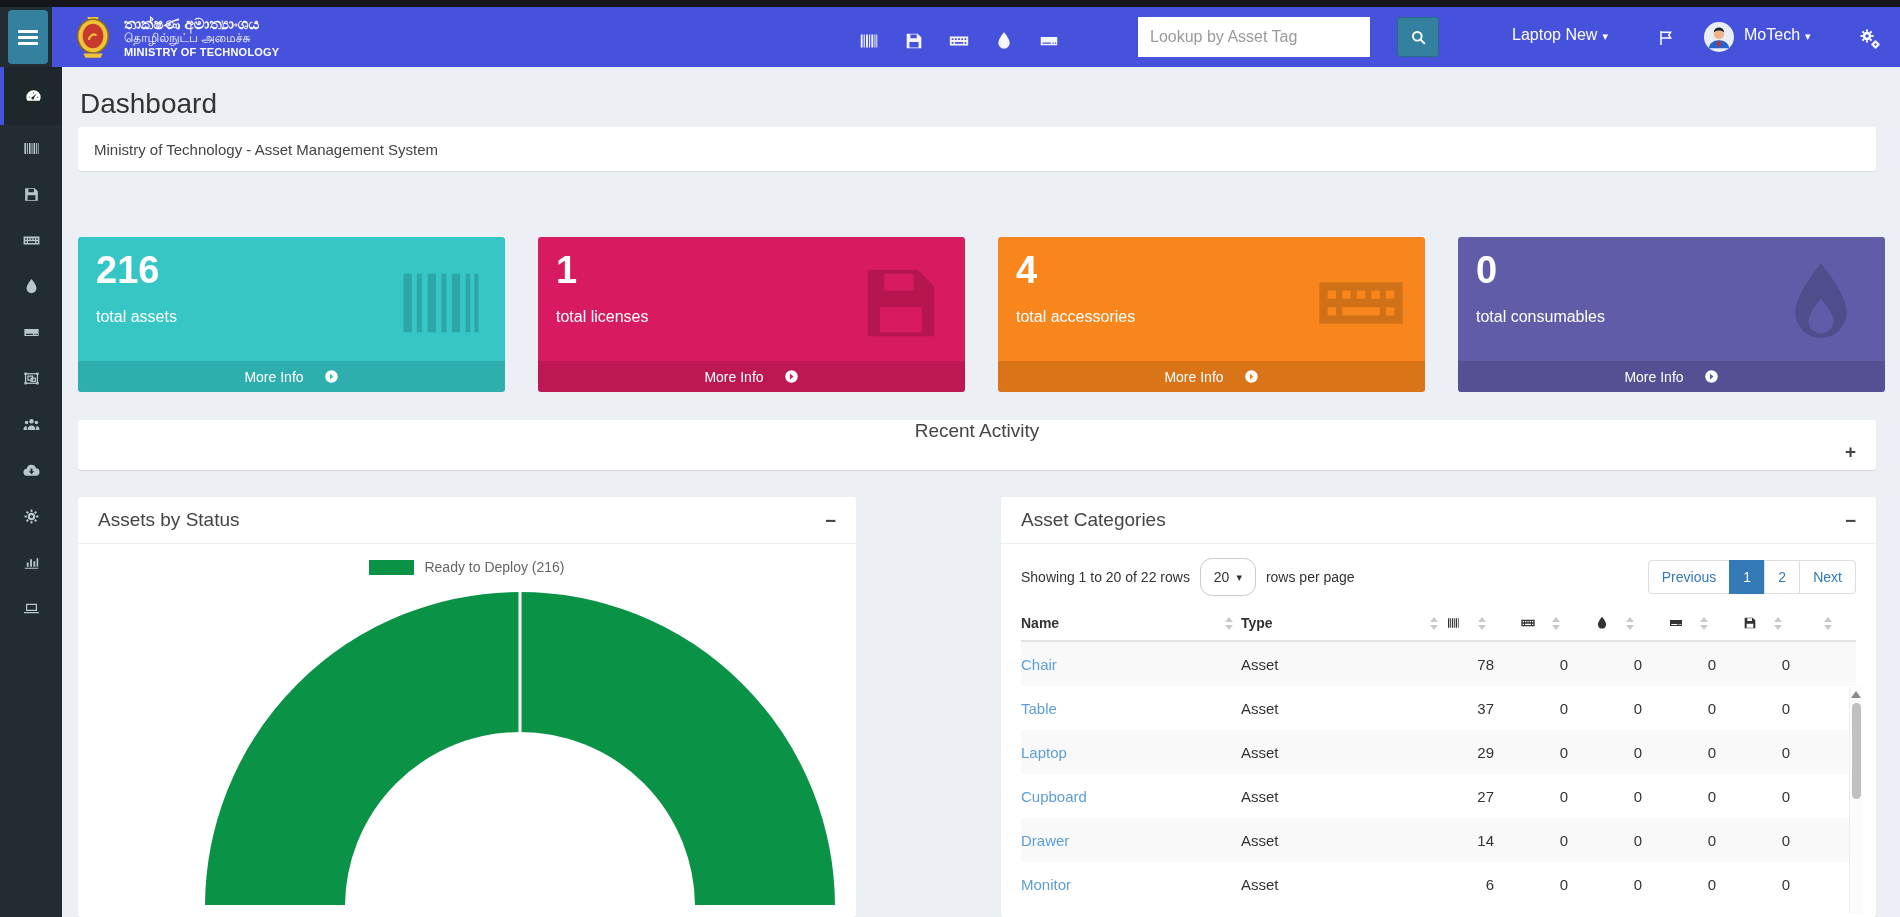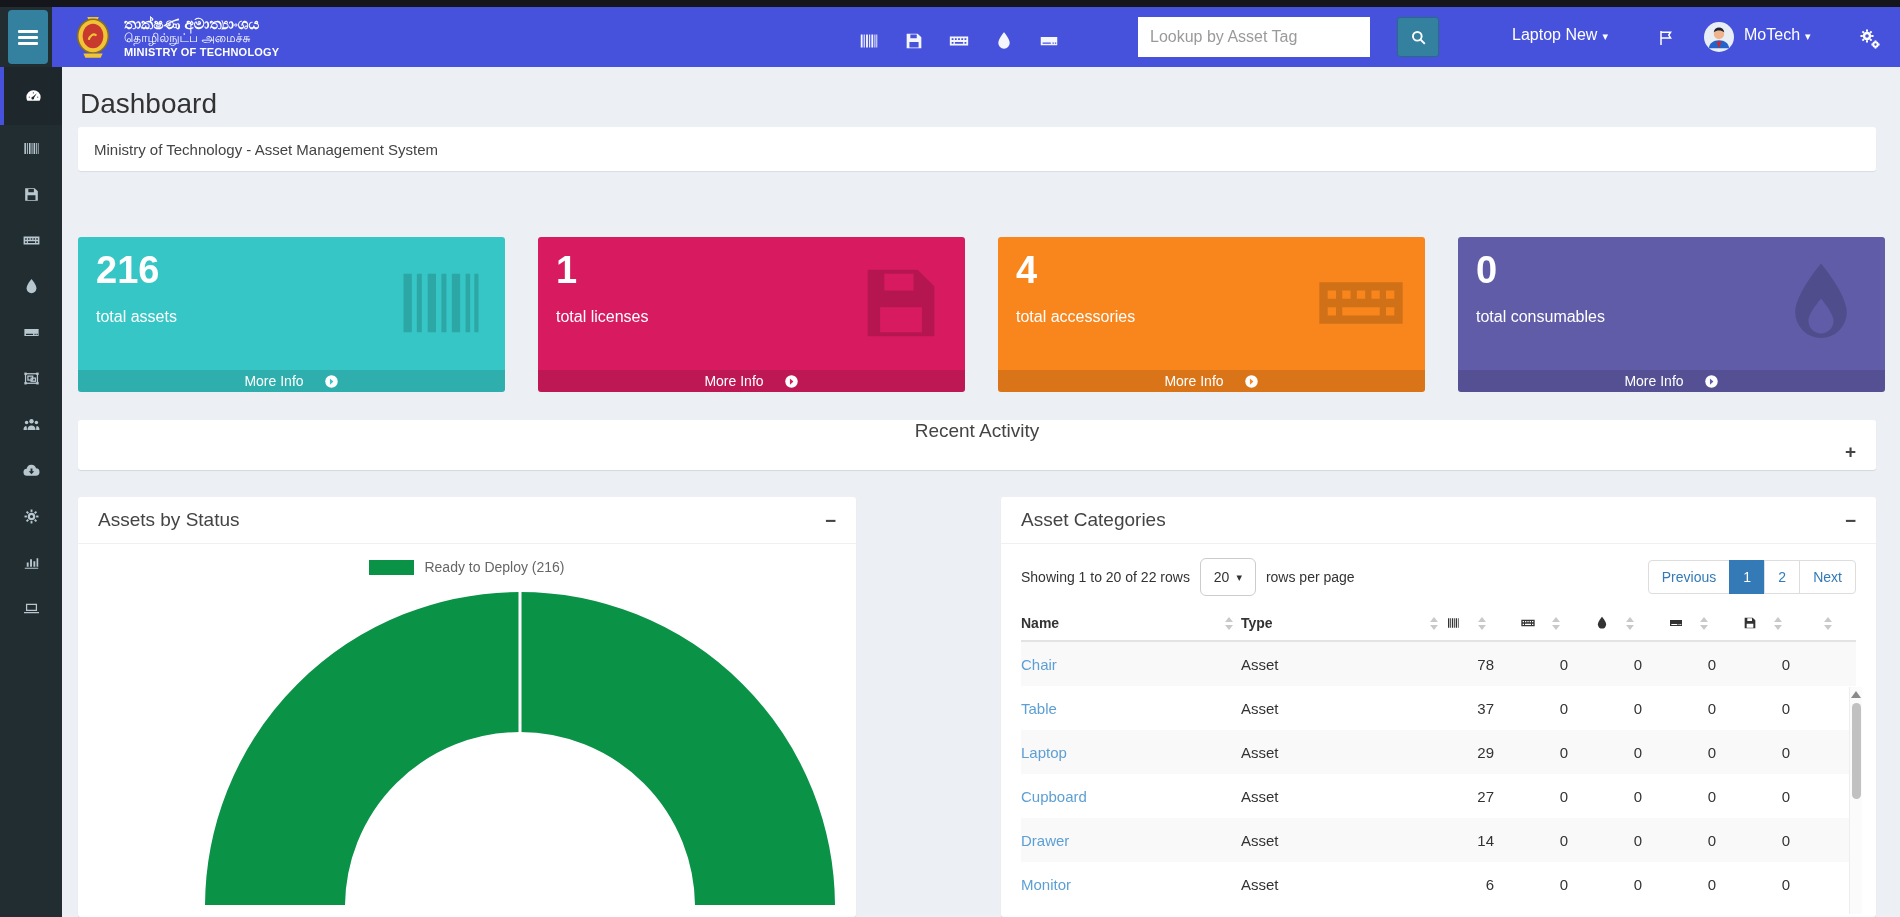--- a/index.html
+++ b/index.html
@@ -46,42 +46,42 @@
   
   .page-title { position:absolute; left:80px; top:88px; font-size:28px; font-weight:400; color:#333; }
   .notice { position:absolute; left:78px; top:127px; width:1798px; height:44px; background:#fff; border-radius:3px; box-shadow:0 1px 1px rgba(0,0,0,.08); display:flex; align-items:center; padding:0 16px; font-size:15px; color:#444; }
 
   
   .info-box { position:absolute; top:237px; width:427px; height:155px; border-radius:3px; color:#fff; overflow:hidden; }
   .ib-value { padding:12px 18px 0; font-size:38px; font-weight:700; }
   .ib-label { padding:16px 18px 0; font-size:16px; }
   .ib-watermark { position:absolute; right:14px; top:16px; width:100px; height:100px; color:rgba(0,0,0,.16); }
   .ib-watermark svg { width:100px; height:100px; }
-  .ib-footer { position:absolute; left:0; right:0; bottom:0; height:22px; background:rgba(0,0,0,.12); display:flex; align-items:center; justify-content:center; gap:20px; font-size:14px; cursor:pointer; }
+  .ib-footer { position:absolute; left:0; right:0; bottom:0; height:31px; background:rgba(0,0,0,.12); display:flex; align-items:center; justify-content:center; gap:20px; font-size:14px; cursor:pointer; }
   .more-arrow { width:15px; height:15px; }
   .more-arrow svg { width:15px; height:15px; }
 
   
   .panel { position:absolute; background:#fff; border-radius:3px; box-shadow:0 1px 1px rgba(0,0,0,.1);flex-direction:column; }
   .panel-head { height:47px; display:flex; align-items:center; padding:0 20px; border-bottom:1px solid #f0f0f0; }
   .panel-title { font-size:19px; color:#444; }
   .collapse-btn { margin-left:auto; font-size:19px; font-weight:700; color:#444; cursor:pointer; line-height:1; }
 
   .recent-panel { left:78px; top:420px; width:1798px; height:50px; display:flex; align-items:center; padding:0 20px; }
   .recent-title { font-size:19px; color:#444; }
 
   .status-panel { left:78px; top:497px; width:778px; height:420px; overflow:hidden; }
   .legend-row { display:flex; align-items:center; justify-content:center; gap:10px; margin-top:15px; cursor:pointer; }
   .legend-swatch { width:45px; height:15px; }
   .legend-label { font-size:14px; color:#666; }
 
   .cat-panel { left:1001px; top:497px; width:875px; height:420px; overflow:hidden; }
   .cat-toolbar { display:flex; align-items:center; padding:14px 20px 0; }
   .showing-text { font-size:14px; color:#333; }
-  .pagesize-select { margin:0 10px; height:38px; min-width:56px; border:1px solid #ccc; border-radius:6px; background:#fff; display:flex; align-items:center; justify-content:center; gap:2px; font-size:14px; color:#333; padding:0 10px; cursor:pointer; }
+  .pagesize-select { margin:0 10px; height:38px; min-width:56px; border:1px solid #ccc; border-radius:12px; background:#fff; display:flex; align-items:center; justify-content:center; gap:2px; font-size:14px; color:#333; padding:0 10px; cursor:pointer; }
   .pagination { margin-left:auto; display:flex; }
   .page-btn { height:34px; min-width:36px; padding:0 13px; border:1px solid #ddd; background:#fff; color:#337ab7; font-size:14px; display:flex; align-items:center; justify-content:center; cursor:pointer; margin-left:-1px; }
   .page-btn.first { border-radius:4px 0 0 4px; margin-left:0; }
   .page-btn.last { border-radius:0 4px 4px 0; }
   .page-btn.active { background:#337ab7; border-color:#337ab7; color:#fff; }
 
   .cat-table { margin:10px 20px 0; }
   .t-row { display:flex; align-items:center; height:44px; font-size:15px; }
   .t-head { height:36px; border-bottom:2px solid #e3e3e3; font-weight:700; font-size:14px; color:#333; }
   .c-name { width:220px; display:flex; align-items:center; }

